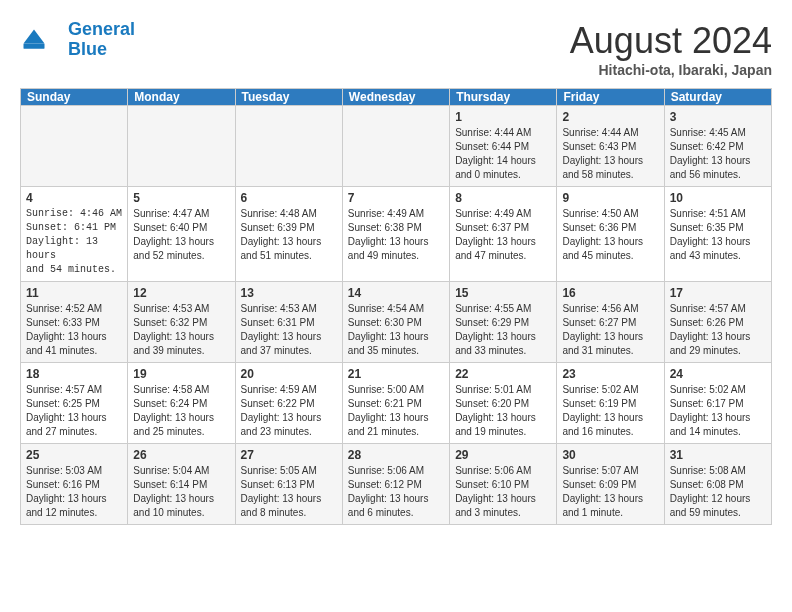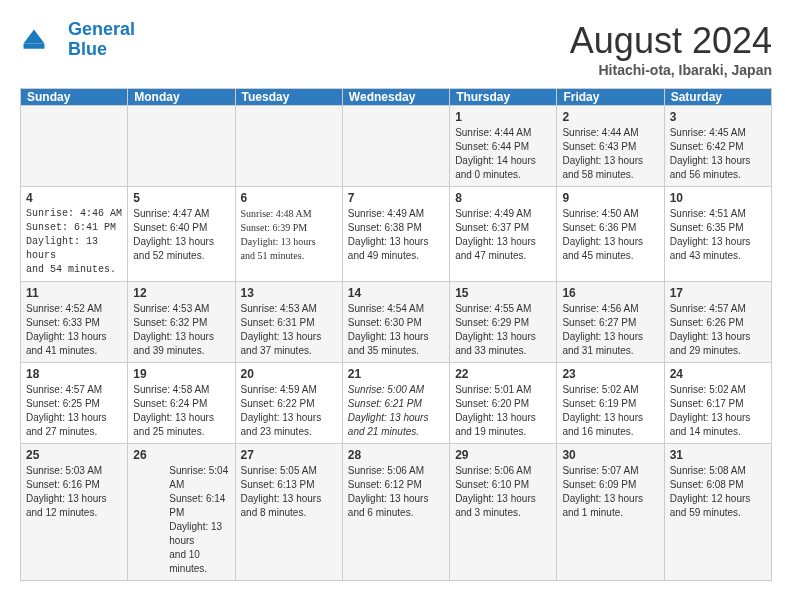--- a/index.html
+++ b/index.html
@@ -160,21 +160,21 @@
         </td>
         <td>
           <span class="day-number">5</span>
           <div class="day-info" style="white-space: pre-line;">Sunrise: 4:47 AM
 Sunset: 6:40 PM
 Daylight: 13 hours
 and 52 minutes.</div>
         </td>
         <td>
           <span class="day-number">6</span>
-          <div class="day-info" style="white-space: pre-line; font-family: Liberation Serif, serif;">Sunrise: 4:48 AM
+          <div class="day-info" style="white-space: pre-line;">Sunrise: 4:48 AM
 Sunset: 6:39 PM
 Daylight: 13 hours
 and 51 minutes.</div>
         </td>
         <td>
           <span class="day-number">7</span>
           <div class="day-info" style="white-space: pre-line;">Sunrise: 4:49 AM
 Sunset: 6:38 PM
 Daylight: 13 hours
 and 49 minutes.</div>
@@ -269,21 +269,21 @@
         </td>
         <td>
           <span class="day-number">20</span>
           <div class="day-info" style="white-space: pre-line;">Sunrise: 4:59 AM
 Sunset: 6:22 PM
 Daylight: 13 hours
 and 23 minutes.</div>
         </td>
         <td>
           <span class="day-number">21</span>
-          <div class="day-info" style="white-space: pre-line; font-style: italic;">Sunrise: 5:00 AM
+          <div class="day-info" style="white-space: pre-line;">Sunrise: 5:00 AM
 Sunset: 6:21 PM
 Daylight: 13 hours
 and 21 minutes.</div>
         </td>
         <td>
           <span class="day-number">22</span>
           <div class="day-info" style="white-space: pre-line;">Sunrise: 5:01 AM
 Sunset: 6:20 PM
 Daylight: 13 hours
 and 19 minutes.</div>
@@ -306,21 +306,21 @@
       <tr>
         <td>
           <span class="day-number">25</span>
           <div class="day-info" style="white-space: pre-line;">Sunrise: 5:03 AM
 Sunset: 6:16 PM
 Daylight: 13 hours
 and 12 minutes.</div>
         </td>
         <td>
           <span class="day-number">26</span>
-          <div class="day-info" style="white-space: pre-line; margin-left: 36px;">Sunrise: 5:04 AM
+          <div class="day-info" style="white-space: pre-line;">Sunrise: 5:04 AM
 Sunset: 6:14 PM
 Daylight: 13 hours
 and 10 minutes.</div>
         </td>
         <td>
           <span class="day-number">27</span>
           <div class="day-info" style="white-space: pre-line;">Sunrise: 5:05 AM
 Sunset: 6:13 PM
 Daylight: 13 hours
 and 8 minutes.</div>

